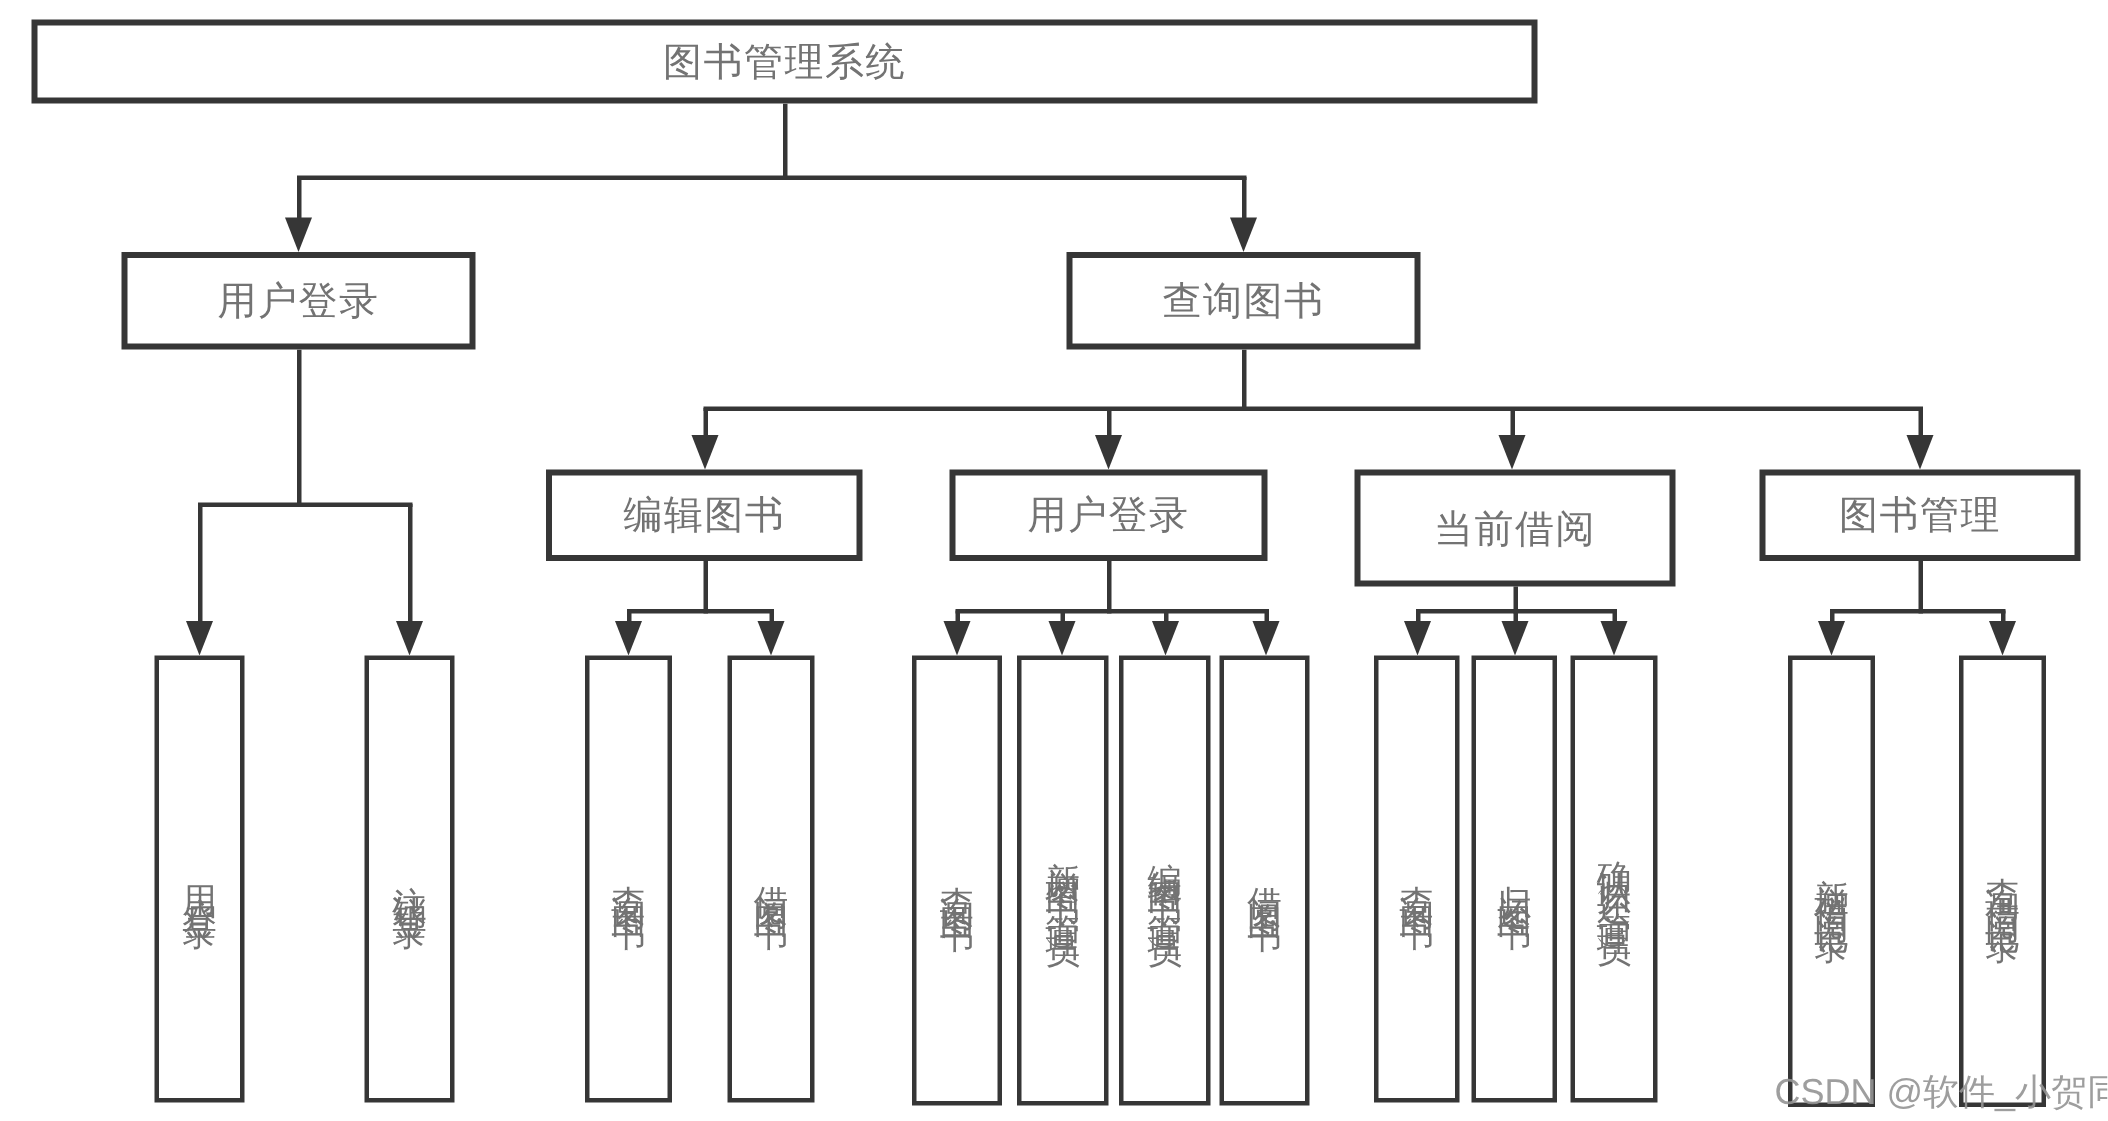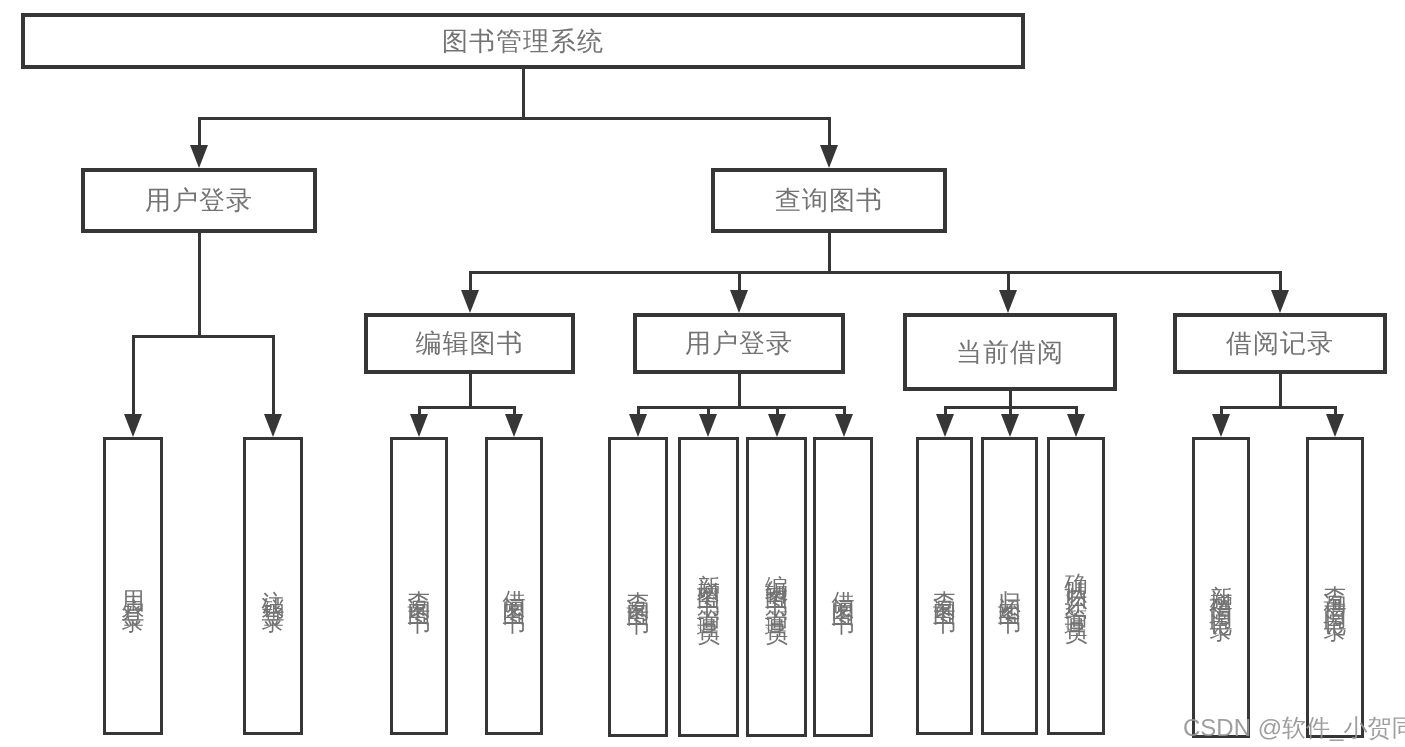--- a/index.html
+++ b/index.html
@@ -84,21 +84,21 @@
     <div class="node" style="left: 364px; top: 313px; width: 211px; height: 61px;">
       <span class="node-label">编辑图书</span>
     </div>
     <div class="node" style="left: 633px; top: 313px; width: 212px; height: 61px;">
       <span class="node-label">用户登录</span>
     </div>
     <div class="node" style="left: 903px; top: 313px; width: 214px; height: 78px;">
       <span class="node-label">当前借阅</span>
     </div>
     <div class="node" style="left: 1173px; top: 313px; width: 214px; height: 61px;">
-      <span class="node-label">借阅记录</span>
+      <span class="node-label">图书管理</span>
     </div>
     <div class="node leaf" style="left: 103px; top: 437px; width: 60px; height: 298px;">
       <span class="node-label">用户登录</span>
     </div>
     <div class="node leaf" style="left: 243px; top: 437px; width: 60px; height: 298px;">
       <span class="node-label">注销登录</span>
     </div>
     <div class="node leaf" style="left: 390px; top: 437px; width: 58px; height: 298px;">
       <span class="node-label">查询图书</span>
     </div>

